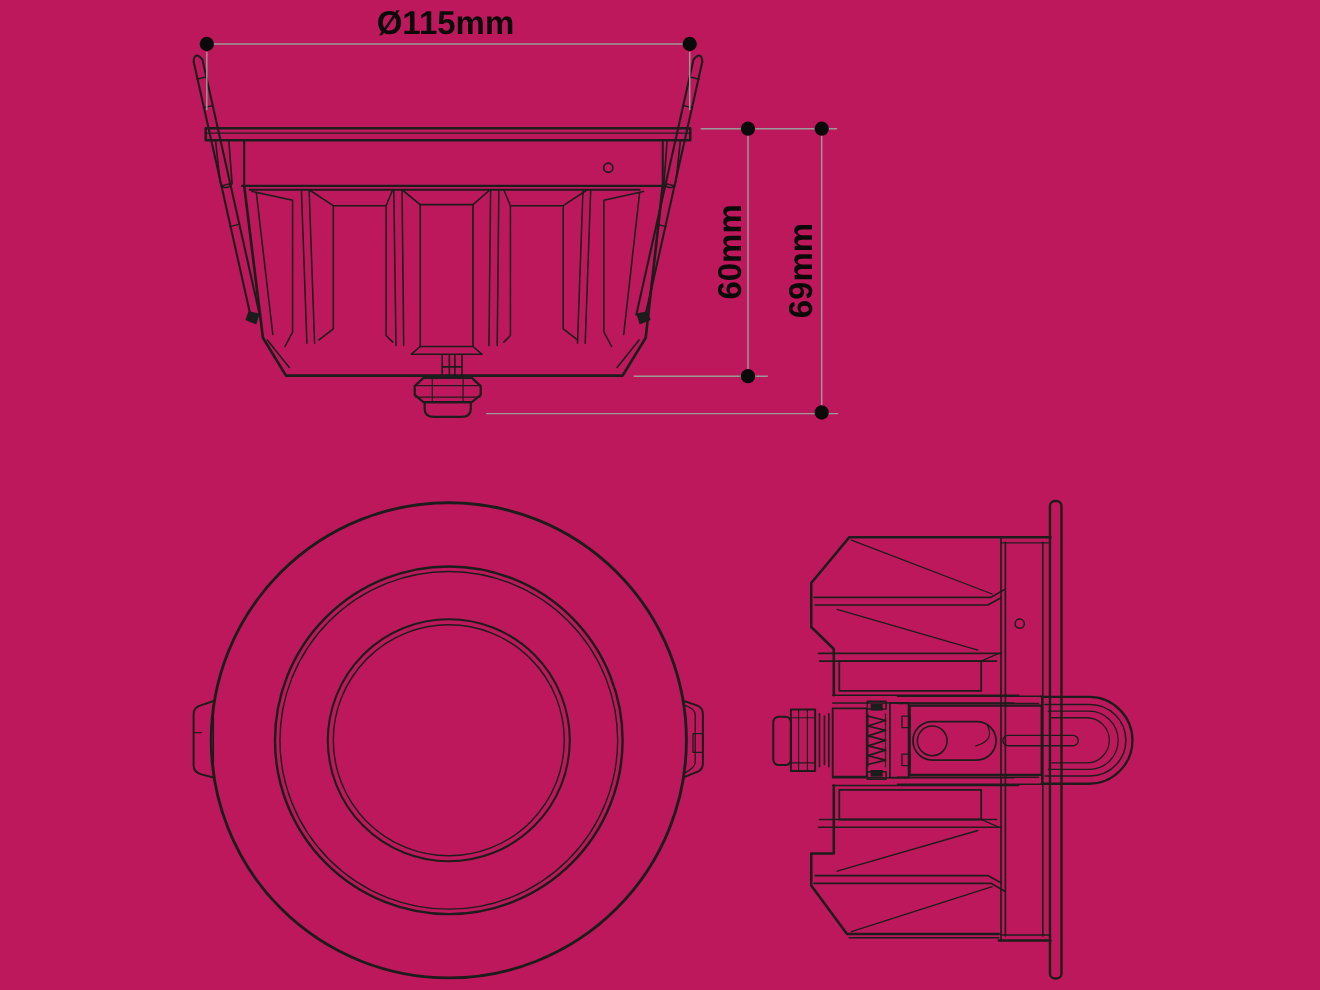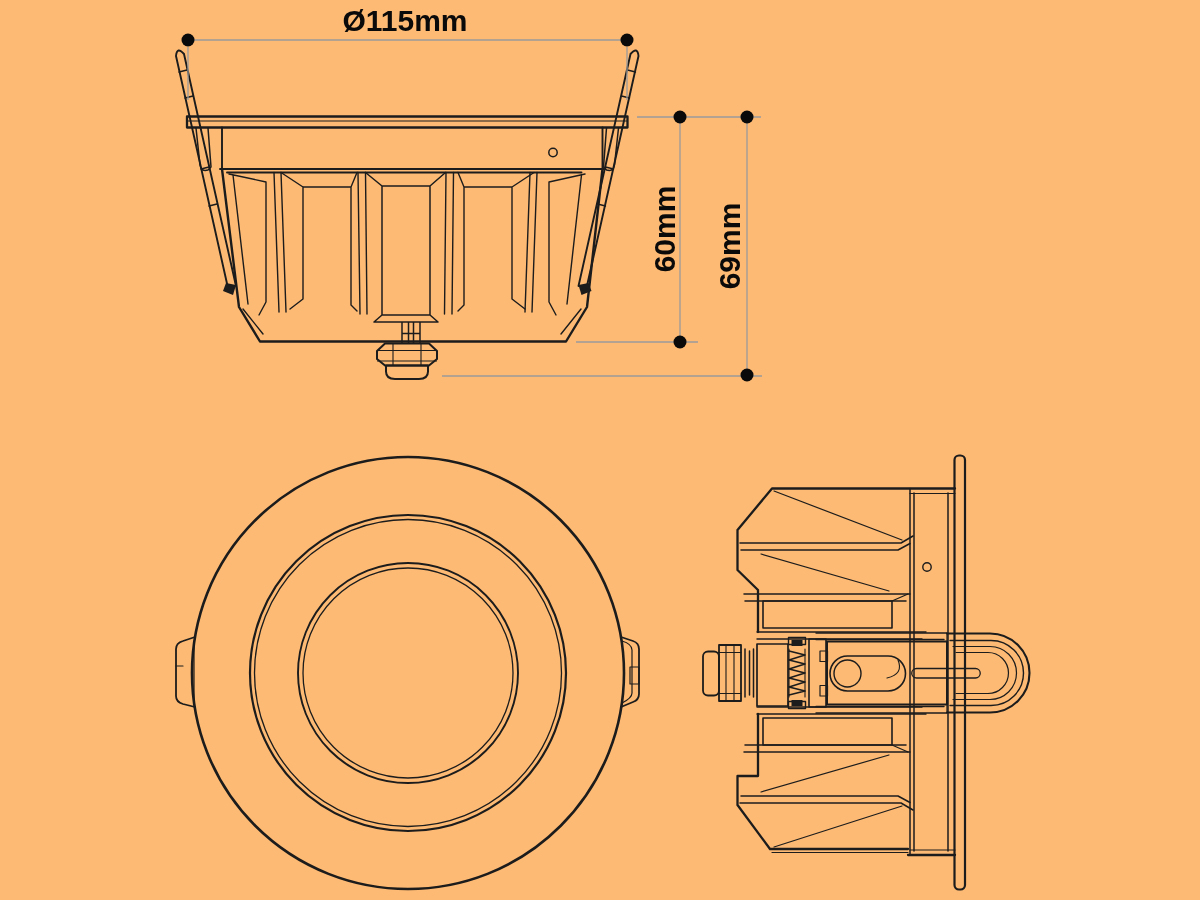--- a/index.html
+++ b/index.html
@@ -1,16 +1,16 @@
 <!DOCTYPE html>
 <html><head>
 <meta charset="utf-8">
 <style>
   html,body{margin:0;padding:0;background:#ffffff;}
-  .stage{width:1200px;height:900px;position:relative;background:#fdba74;overflow:hidden;}
+  .stage{width:1200px;height:900px;position:relative;background:#be185d;overflow:hidden;}
   svg{display:block;}
   svg text{font-family:"Liberation Sans","DejaVu Sans",sans-serif;font-weight:bold;font-size:30px;}
   .ln{fill:none;stroke-linecap:round;stroke-linejoin:round;}
   .sq{fill:none;stroke-linecap:butt;stroke-linejoin:miter;}
 </style>
 </head>
 <body>
 
 <div class="stage">
 <svg width="1200" height="900" viewBox="0 0 1200 900">

